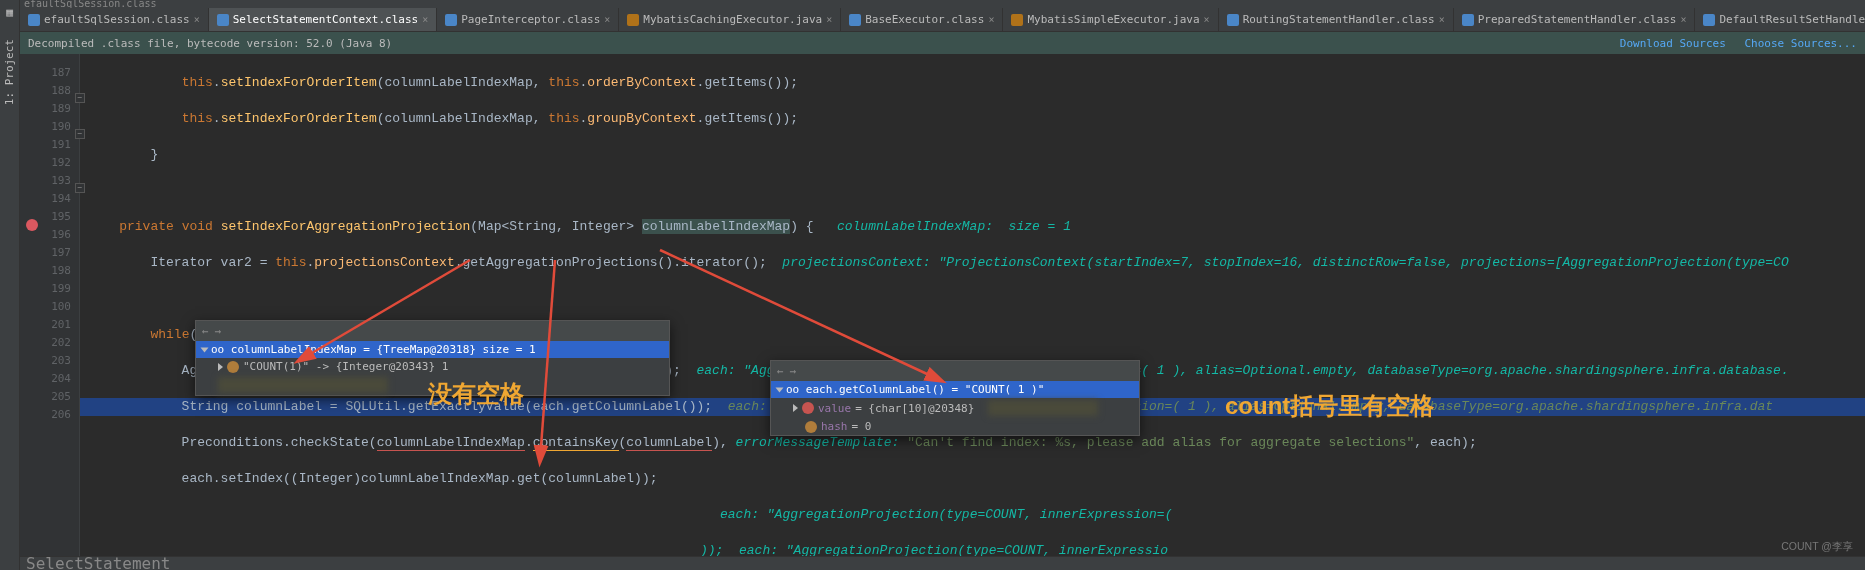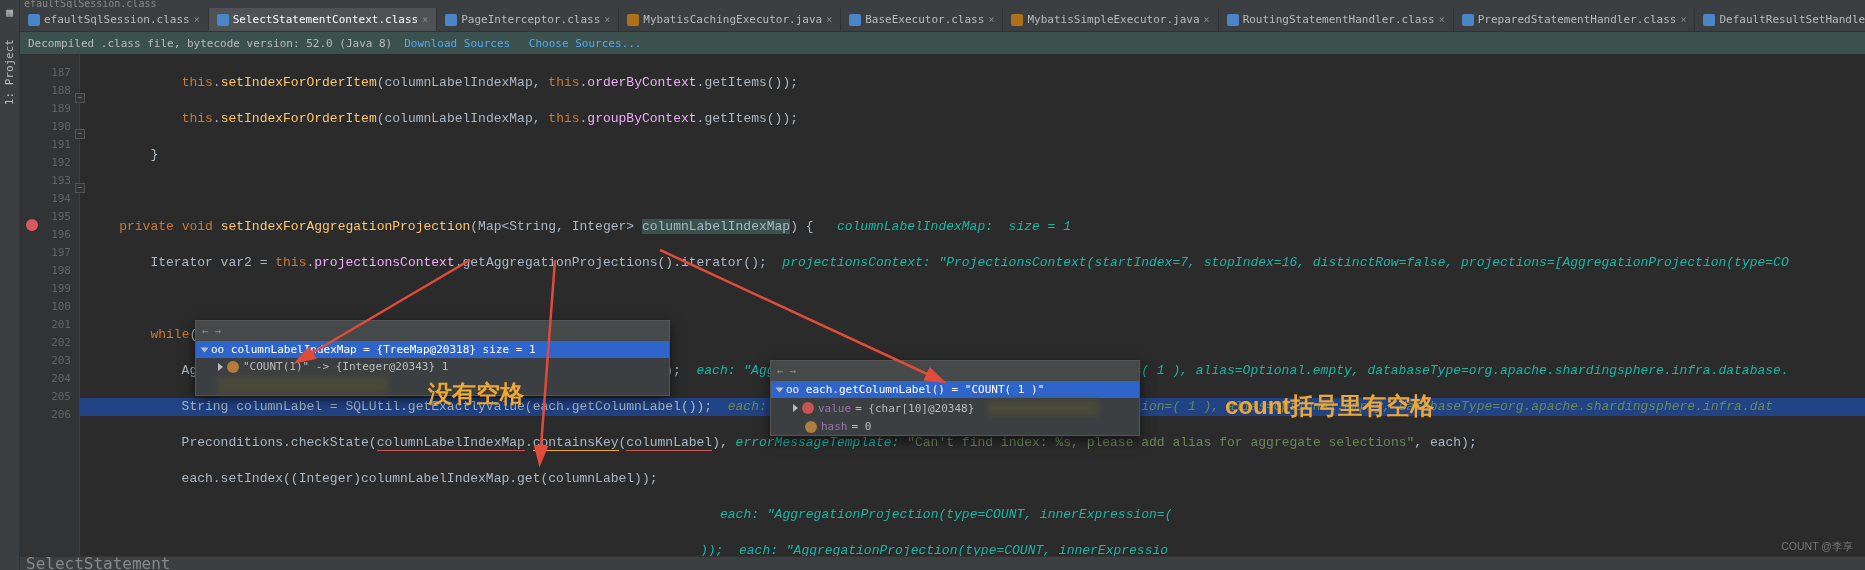--- a/index.html
+++ b/index.html
@@ -38,21 +38,21 @@
     color:#bbb; font-size:11px; white-space:nowrap;
   }
   .tab.active { background:#4e5254; color:#fff; }
   .tab .ico { width:12px;height:12px;border-radius:2px;background:#4a86c7;display:inline-block; }
   .tab .ico.j { background:#b07219; }
   .tab .close { color:#888; font-size:10px; }
   .infobar {
     position:absolute; top:32px; left:20px; right:0; height:22px;
     background:#3b514d; color:#bbb; font-size:11px;
     display:flex; align-items:center; padding:0 8px;
-    justify-content:flex-start;
+    justify-content:space-between;
   }
   .infobar .links a { color:#56a8f5; text-decoration:none; margin-left:12px; }
   .editor {
     position:absolute; top:54px; left:20px; right:0; bottom:14px;
     display:flex; background:#2b2b2b;
   }
   .gutter {
     width:60px; background:#313335; text-align:right;
     color:#606366; font-size:11px; line-height:18px;
     padding-right:8px; padding-top:10px;
@@ -69,21 +69,21 @@
     border:1px solid #555; background:#313335; font-size:8px;
     line-height:8px; text-align:center; color:#888;
   }
   .code {
     flex:1; font-family:"Consolas","Courier New",monospace;
     font-size:13px; line-height:18px; padding-top:2px;
     white-space:pre; overflow:hidden; color:#a9b7c6;
     position:relative;
   }
   .kw{color:#cc7832;} .str{color:#6a8759;} .fn{color:#ffc66d;}
-  .field{color:#f0abfc;} .cm{color:#14b8a6;font-style:italic;} .this{color:#cc7832;}
+  .field{color:#fdba74;} .cm{color:#14b8a6;font-style:italic;} .this{color:#cc7832;}
   .hl{ background:#214283; display:inline-block; }
   .hlLine{ background:#214283; }
   .param{ color:#a9b7c6; background:#3b514d; }
   .ul-red{ border-bottom:1px solid #c75450; }
   .ul-yel{ border-bottom:1px solid #f0a732; }
   .codeLine{ height:18px; padding-left:8px; display:block; }
   
   .popup {
     position:absolute; background:#3c3f41; border:1px solid #555;
     font-size:11px; color:#bbb; box-shadow:0 4px 12px rgba(0,0,0,.6);

